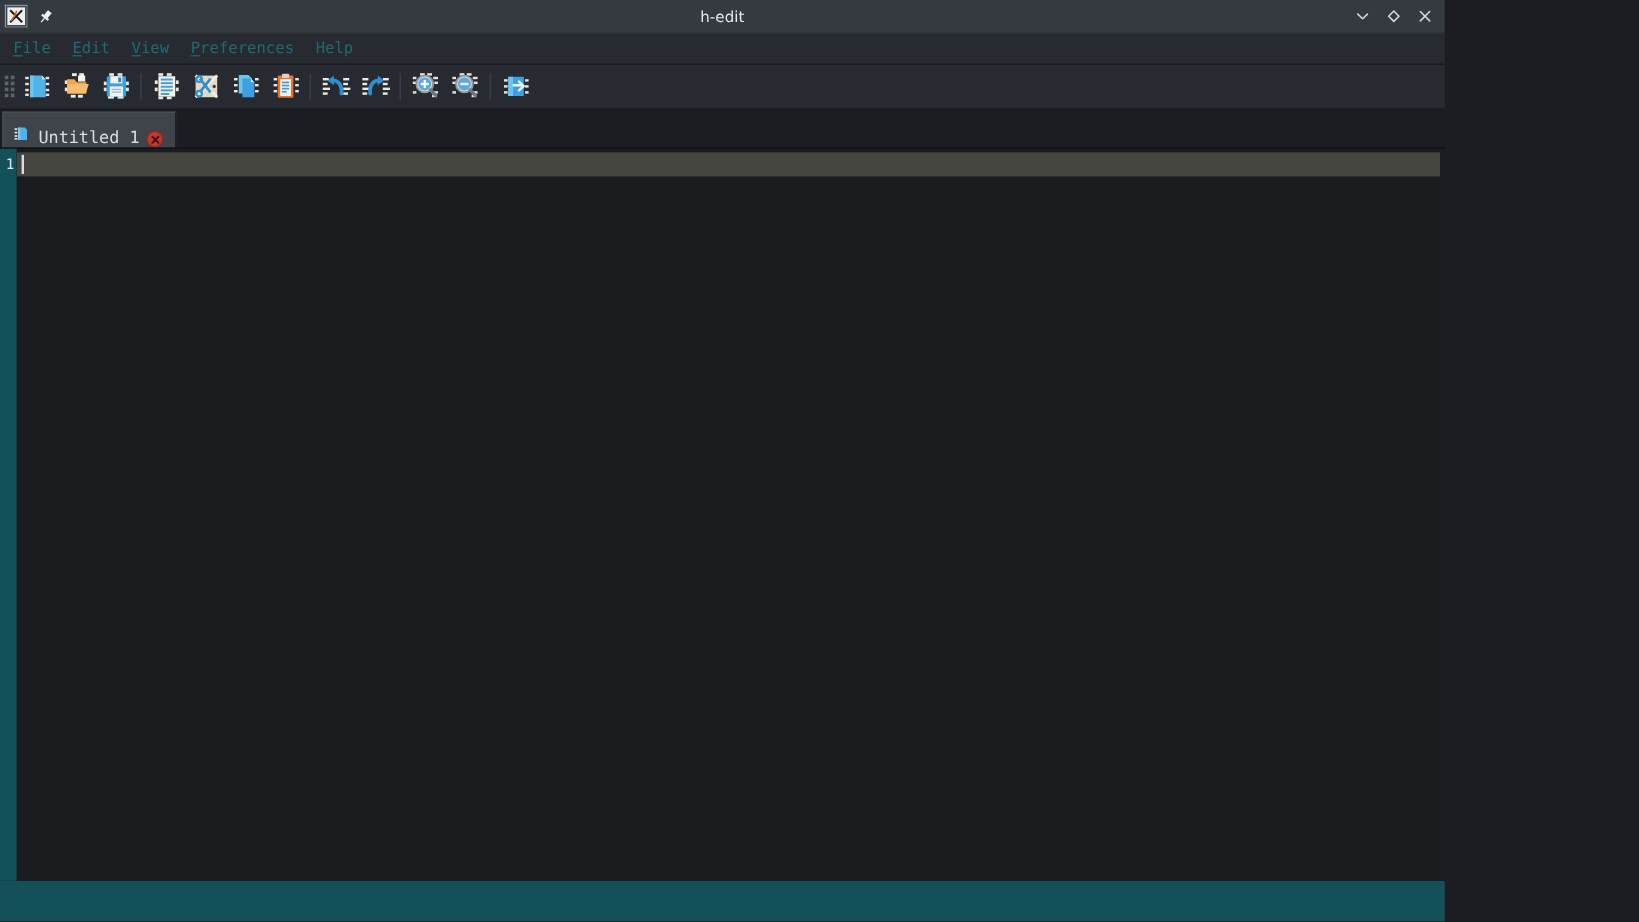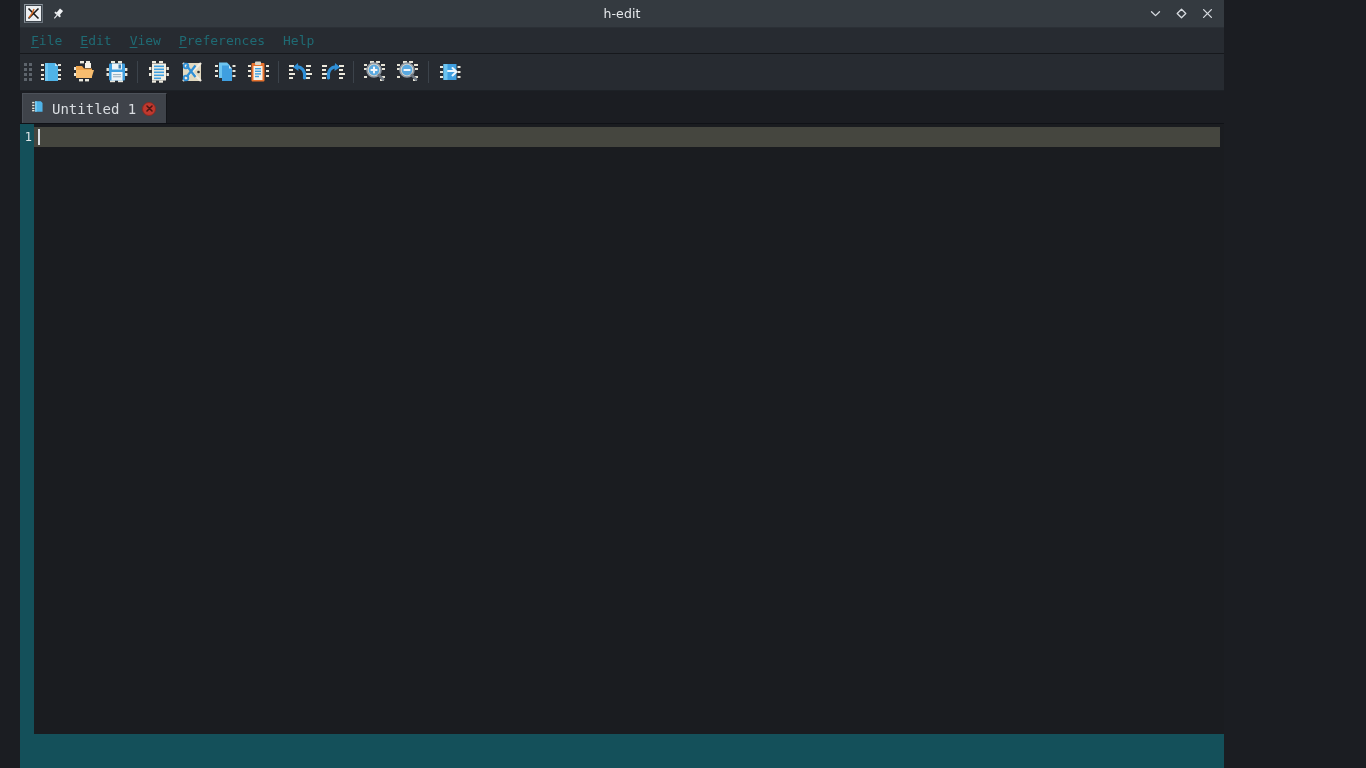--- a/index.html
+++ b/index.html
@@ -8,21 +8,20 @@
     overflow: hidden;
     background: #1b1d22;
     font-family: "DejaVu Sans", sans-serif;
   }
   * { box-sizing: border-box; }
 
   .app {
     width: 1204px; height: 768px;
     display: flex; flex-direction: column;
     background: #1b1d22;
-    margin-left: 20px;
   }
 
   
   .titlebar {
     height: 28px;
     background: #343a40;
     display: flex; align-items: center;
     position: relative;
     flex: 0 0 28px;
     border-bottom: 1px solid #2b3036;
@@ -105,21 +104,21 @@
   
   .tabbar {
     height: 32px; flex: 0 0 32px;
     background: #1b1d22;
     display: flex; align-items: flex-end;
     padding-left: 2px;
   }
   .tab {
     height: 30px;
     background: #3f434a;
-    display: flex; align-items: center;
+    display: flex; align-items: flex-end;
     gap: 6px;
     padding: 0 10px 0 8px;
     border-top: 1px solid #4c5159;
     border-left: 1px solid #4c5159;
     border-right: 1px solid #14161a;
   }
   .tab-label {
     color: #d9dde1;
     font-size: 14px;
     font-family: "DejaVu Sans Mono", monospace;

